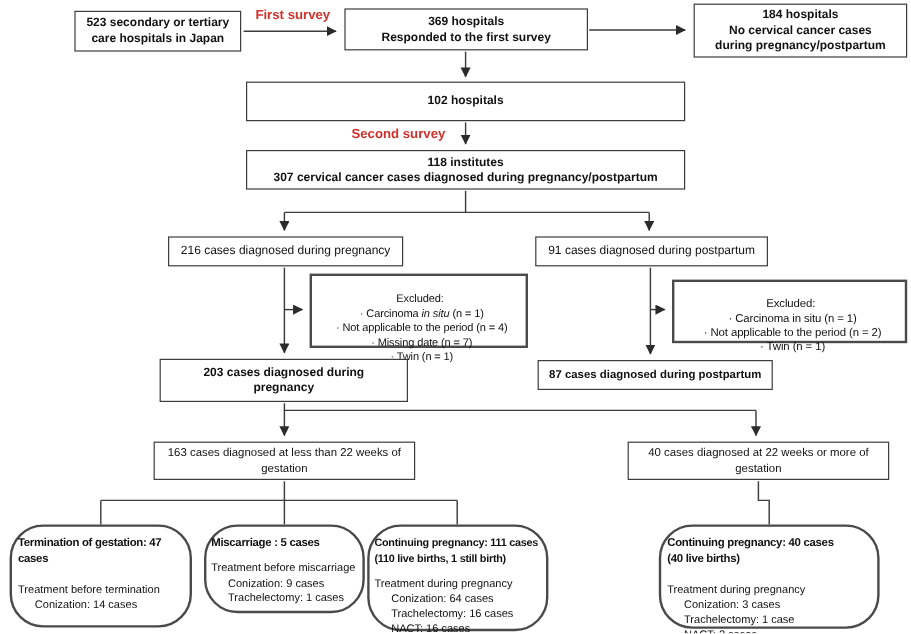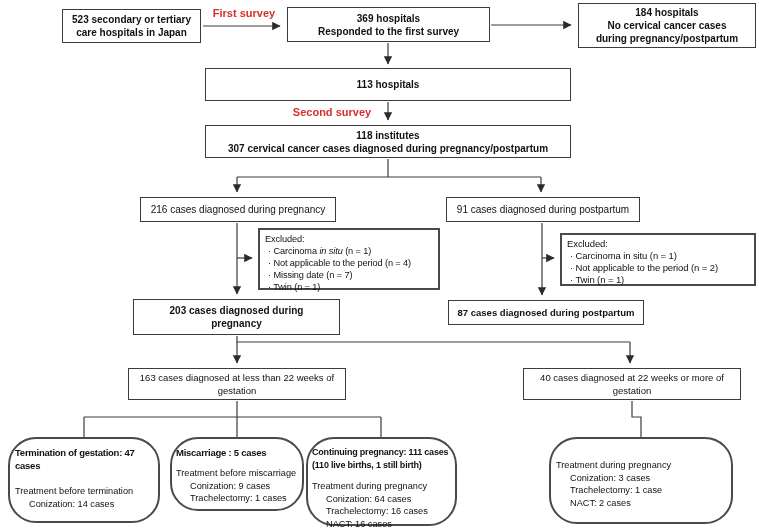--- a/index.html
+++ b/index.html
@@ -9,22 +9,22 @@
     overflow:hidden;
   }
   .box{
     position:absolute;background:#fff;border:1px solid #3c3c3c;
     display:flex;flex-direction:column;align-items:center;justify-content:center;
     text-align:center;font-size:10px;line-height:13px;box-sizing:border-box;
   }
   .bold{font-weight:bold;}
   .thick{border-width:2px;border-color:#4a4a4a;}
   .excl{
-    align-items:flex-start;text-align:left;justify-content:flex-start;
-    padding:3px 3px 2px 5px;line-height:12px;letter-spacing:-0.1px;
+    align-items:center;text-align:left;justify-content:flex-start;
+    padding:13px 3px 2px 5px;line-height:12px;letter-spacing:-0.1px;
   }
   .excl .itm{padding-left:3px;}
   .small{font-size:9.5px;}
   .tiny{font-size:9.2px;}
   .pbox{
     align-items:flex-start;text-align:left;justify-content:flex-start;
     padding:7px 5px 4px 5px;font-size:9.2px;line-height:12.5px;border-radius:28px;
   }
   .ph{font-weight:bold;font-size:9.5px;line-height:13px;letter-spacing:-0.25px;}
   .ph.tightened{font-size:9px;letter-spacing:-0.2px;}
@@ -80,21 +80,21 @@
     <div>Responded to the first survey</div>
   </div>
 
   <div class="box bold" style="left:578px;top:3px;width:178px;height:45px;">
     <div>184 hospitals</div>
     <div>No cervical cancer cases</div>
     <div>during pregnancy/postpartum</div>
   </div>
 
   <div class="box bold" style="left:205px;top:68px;width:366px;height:33px;">
-    <div>113 hospitals</div>
+    <div>102 hospitals</div>
   </div>
 
   <div class="box bold" style="left:205px;top:125px;width:366px;height:33px;">
     <div>118 institutes</div>
     <div>307 cervical cancer cases diagnosed during pregnancy/postpartum</div>
   </div>
 
   <div class="box" style="left:140px;top:197px;width:196px;height:25px;">
     <div>216 cases diagnosed during pregnancy</div>
   </div>
@@ -166,20 +166,24 @@
     </div>
     <div class="pb2">
       <div>Treatment during pregnancy</div>
       <div class="ind">Conization: 64 cases</div>
       <div class="ind">Trachelectomy: 16 cases</div>
       <div class="ind">NACT: 16 cases</div>
     </div>
   </div>
 
   <div class="box thick pbox" style="left:549px;top:437px;width:184px;height:87px;">
+    <div class="ph">
+      <div>Continuing pregnancy: 40 cases</div>
+      <div>(40 live births)</div>
+    </div>
     <div class="pb">
       <div>Treatment during pregnancy</div>
       <div class="ind">Conization: 3 cases</div>
       <div class="ind">Trachelectomy: 1 case</div>
       <div class="ind">NACT: 2 cases</div>
     </div>
   </div>
 
 </div>
 

